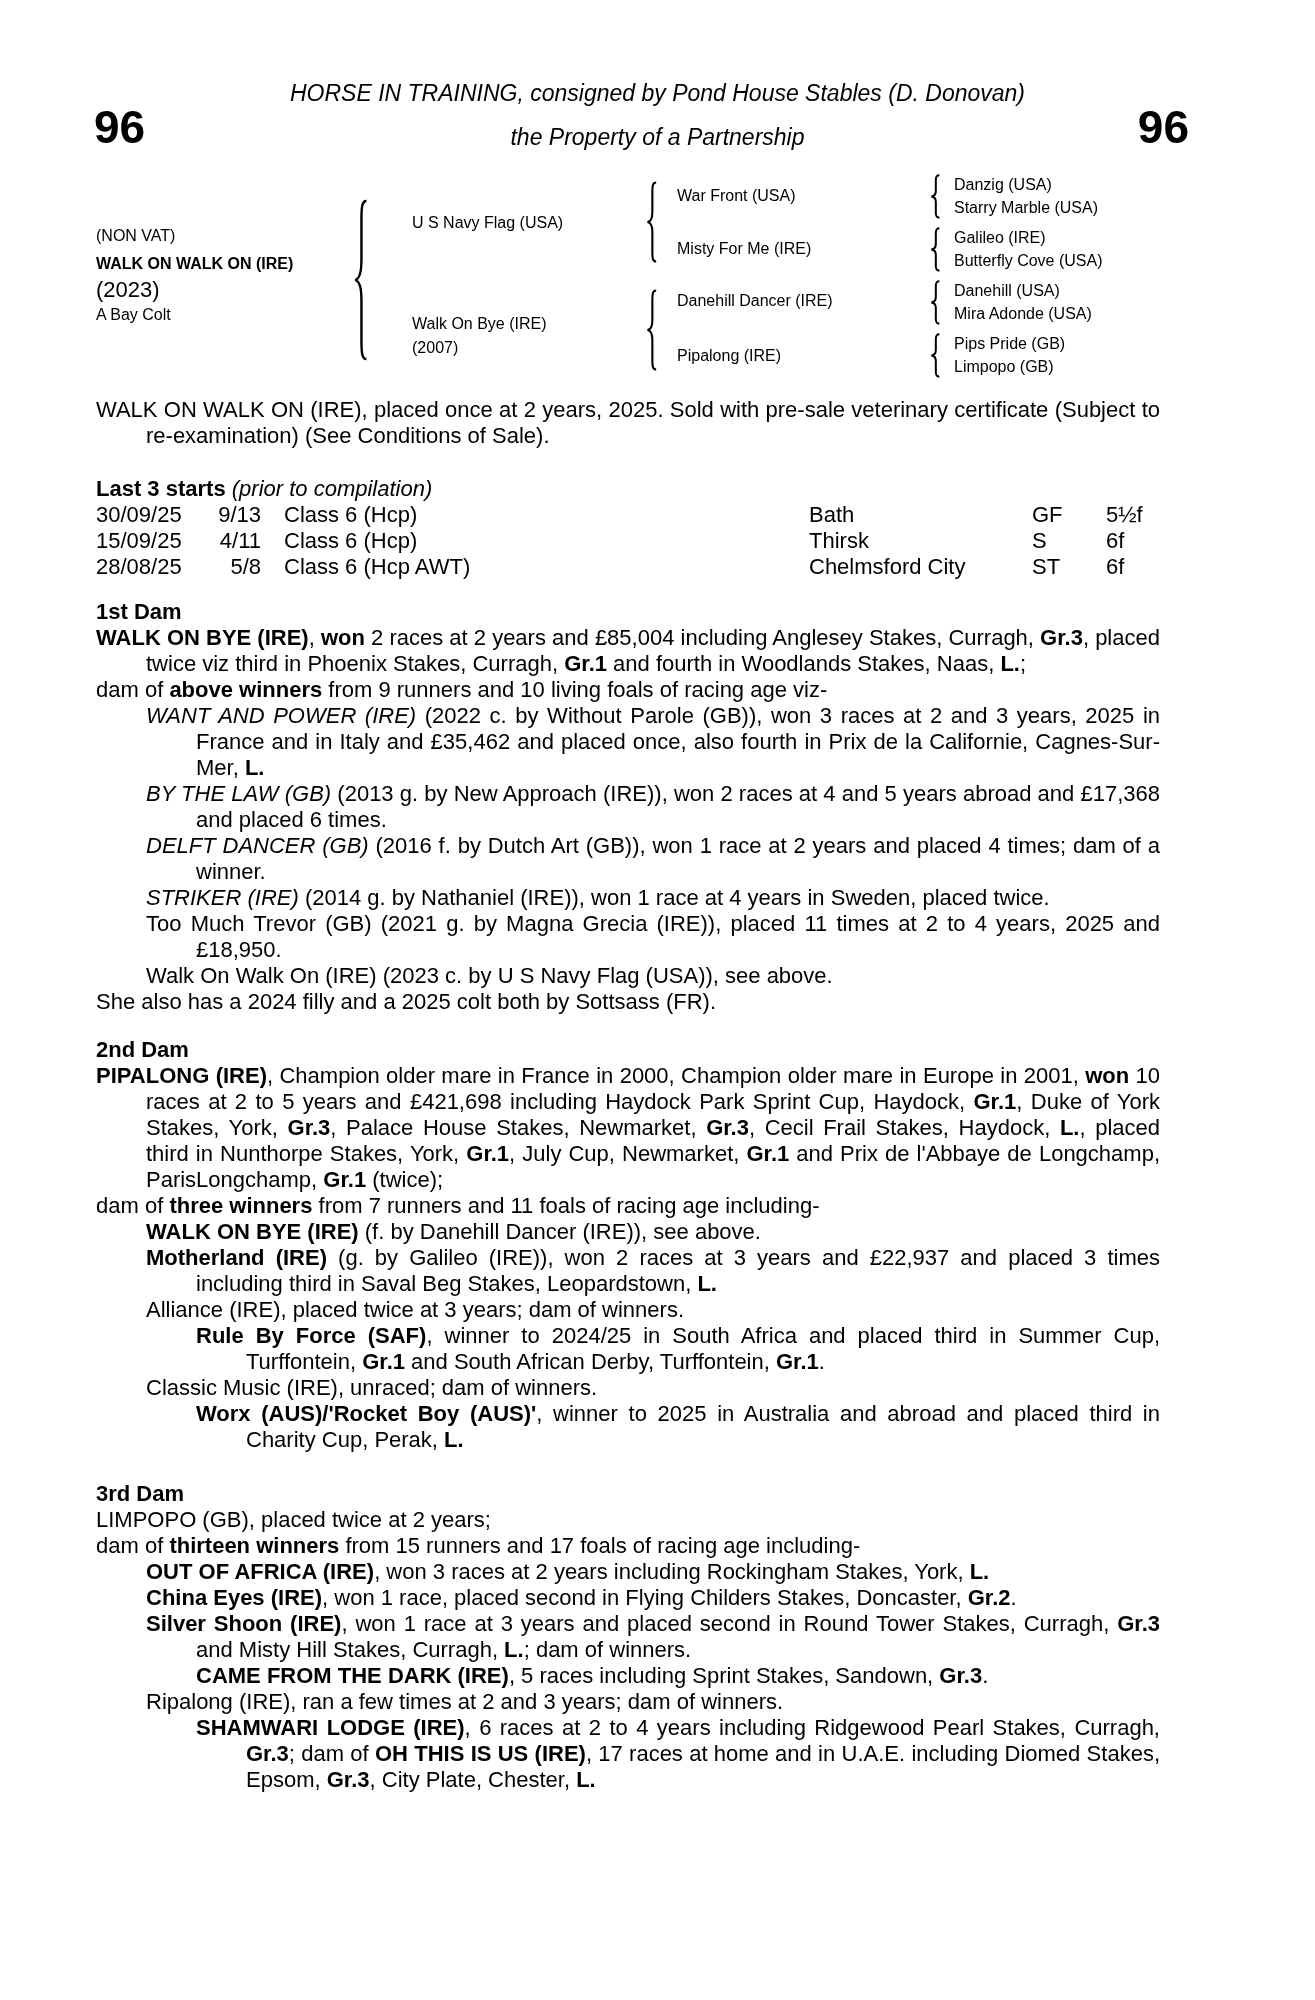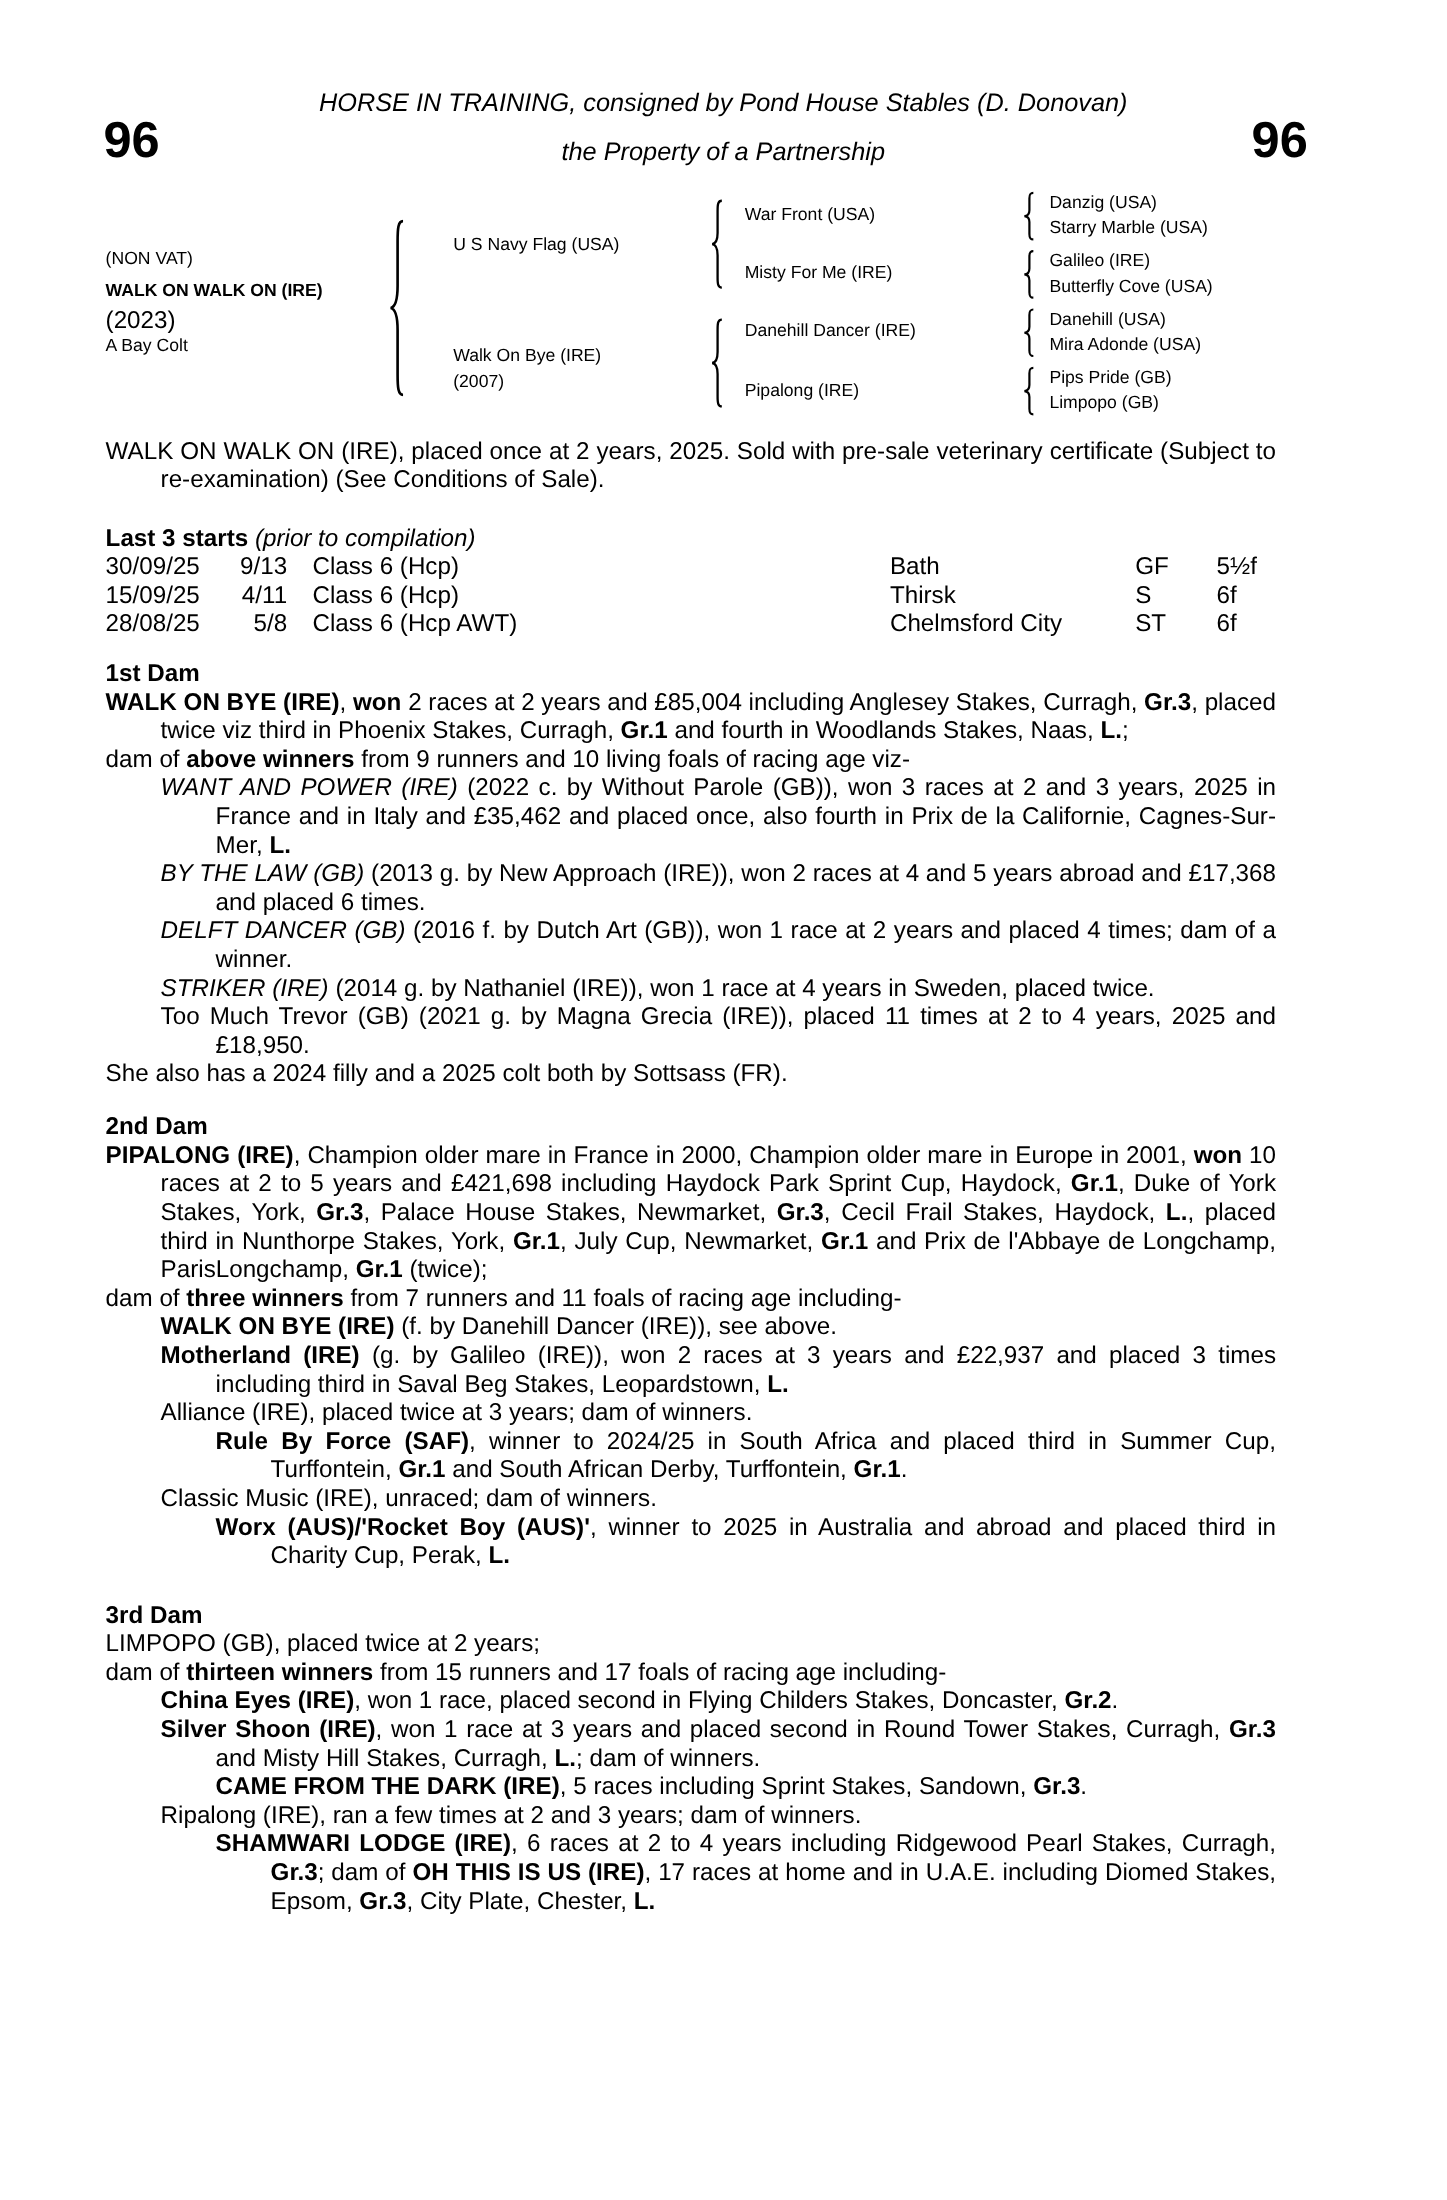--- a/index.html
+++ b/index.html
@@ -161,20 +161,21 @@
     <div class="dam-section s1">
       <div class="dam-h">1st Dam</div>
       <div>
           <p class="entry lvl0"><span class="b">WALK ON BYE (IRE)</span><span>, </span><span class="b">won</span><span> 2 races at 2 years and £85,004 including Anglesey Stakes, Curragh, </span><span class="b">Gr.3</span><span>, placed twice viz third in Phoenix Stakes, Curragh, </span><span class="b">Gr.1</span><span> and fourth in Woodlands Stakes, Naas, </span><span class="b">L.</span><span>;</span></p>
           <p class="entry lvl0"><span>dam of </span><span class="b">above winners</span><span> from 9 runners and 10 living foals of racing age viz-</span></p>
           <p class="entry lvl1"><span class="i">WANT AND POWER (IRE)</span><span> (2022 c. by Without Parole (GB)), won 3 races at 2 and 3 years, 2025 in France and in Italy and £35,462 and placed once, also fourth in Prix de la Californie, Cagnes-Sur-Mer, </span><span class="b">L.</span></p>
           <p class="entry lvl1"><span class="i">BY THE LAW (GB)</span><span> (2013 g. by New Approach (IRE)), won 2 races at 4 and 5 years abroad and £17,368 and placed 6 times.</span></p>
           <p class="entry lvl1"><span class="i">DELFT DANCER (GB)</span><span> (2016 f. by Dutch Art (GB)), won 1 race at 2 years and placed 4 times; dam of a winner.</span></p>
           <p class="entry lvl1"><span class="i">STRIKER (IRE)</span><span> (2014 g. by Nathaniel (IRE)), won 1 race at 4 years in Sweden, placed twice.</span></p>
           <p class="entry lvl1"><span>Too Much Trevor (GB) (2021 g. by Magna Grecia (IRE)), placed 11 times at 2 to 4 years, 2025 and £18,950.</span></p>
+          <p class="entry lvl1"><span>Walk On Walk On (IRE) (2023 c. by U S Navy Flag (USA)), see above.</span></p>
           <p class="entry lvl0"><span>She also has a 2024 filly and a 2025 colt both by Sottsass (FR).</span></p>
         </div>
     </div>
 
     <div class="dam-section s2">
       <div class="dam-h">2nd Dam</div>
       <div>
           <p class="entry lvl0"><span class="b">PIPALONG (IRE)</span><span>, Champion older mare in France in 2000, Champion older mare in Europe in 2001, </span><span class="b">won</span><span> 10 races at 2 to 5 years and £421,698 including Haydock Park Sprint Cup, Haydock, </span><span class="b">Gr.1</span><span>, Duke of York Stakes, York, </span><span class="b">Gr.3</span><span>, Palace House Stakes, Newmarket, </span><span class="b">Gr.3</span><span>, Cecil Frail Stakes, Haydock, </span><span class="b">L.</span><span>, placed third in Nunthorpe Stakes, York, </span><span class="b">Gr.1</span><span>, July Cup, Newmarket, </span><span class="b">Gr.1</span><span> and Prix de l'Abbaye de Longchamp, ParisLongchamp, </span><span class="b">Gr.1</span><span> (twice);</span></p>
           <p class="entry lvl0"><span>dam of </span><span class="b">three winners</span><span> from 7 runners and 11 foals of racing age including-</span></p>
           <p class="entry lvl1"><span class="b">WALK ON BYE (IRE)</span><span> (f. by Danehill Dancer (IRE)), see above.</span></p>
@@ -184,20 +185,21 @@
           <p class="entry lvl1"><span>Classic Music (IRE), unraced; dam of winners.</span></p>
           <p class="entry lvl2"><span class="b">Worx (AUS)/'Rocket Boy (AUS)'</span><span>, winner to 2025 in Australia and abroad and placed third in Charity Cup, Perak, </span><span class="b">L.</span></p>
         </div>
     </div>
 
     <div class="dam-section s3">
       <div class="dam-h">3rd Dam</div>
       <div>
           <p class="entry lvl0"><span>LIMPOPO (GB), placed twice at 2 years;</span></p>
           <p class="entry lvl0"><span>dam of </span><span class="b">thirteen winners</span><span> from 15 runners and 17 foals of racing age including-</span></p>
+          <p class="entry lvl1"><span class="b">OUT OF AFRICA (IRE)</span><span>, won 3 races at 2 years including Rockingham Stakes, York, </span><span class="b">L.</span></p>
           <p class="entry lvl1"><span class="b">China Eyes (IRE)</span><span>, won 1 race, placed second in Flying Childers Stakes, Doncaster, </span><span class="b">Gr.2</span><span>.</span></p>
           <p class="entry lvl1"><span class="b">Silver Shoon (IRE)</span><span>, won 1 race at 3 years and placed second in Round Tower Stakes, Curragh, </span><span class="b">Gr.3</span><span> and Misty Hill Stakes, Curragh, </span><span class="b">L.</span><span>; dam of winners.</span></p>
           <p class="entry lvl2"><span class="b">CAME FROM THE DARK (IRE)</span><span>, 5 races including Sprint Stakes, Sandown, </span><span class="b">Gr.3</span><span>.</span></p>
           <p class="entry lvl1"><span>Ripalong (IRE), ran a few times at 2 and 3 years; dam of winners.</span></p>
           <p class="entry lvl2"><span class="b">SHAMWARI LODGE (IRE)</span><span>, 6 races at 2 to 4 years including Ridgewood Pearl Stakes, Curragh, </span><span class="b">Gr.3</span><span>; dam of </span><span class="b">OH THIS IS US (IRE)</span><span>, 17 races at home and in U.A.E. including Diomed Stakes, Epsom, </span><span class="b">Gr.3</span><span>, City Plate, Chester, </span><span class="b">L.</span></p>
         </div>
     </div>
 
   </div>
 </div>

